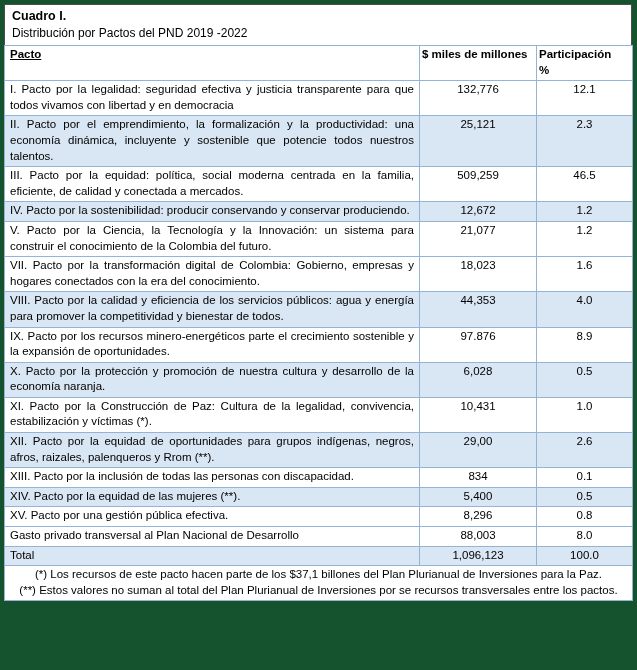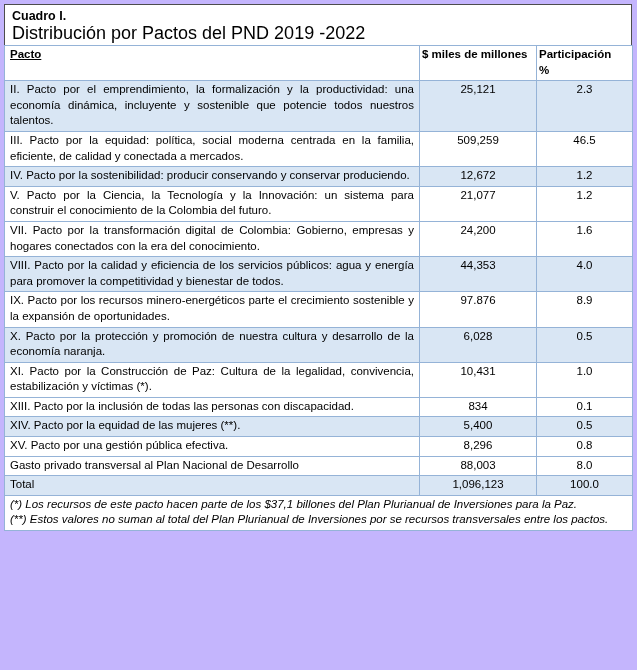--- a/index.html
+++ b/index.html
@@ -7,40 +7,40 @@
     padding: 0;
     background: #ffffff;
     font-family: "Liberation Sans", "DejaVu Sans", sans-serif;
     color: #000000;
   }
   .page {
     width: 637px;
     height: 670px;
     box-sizing: border-box;
     padding: 4px 12px 0 4px;
-    background: #c4b5fd;
+    background: #14532d;
   }
   .doc {
     width: 628px;
   }
   .title-box {
     box-sizing: border-box;
     width: 628px;
     border: 1px solid #4d4d4d;
     border-bottom: none;
     padding: 3px 7px 3px 7px;
     background: #ffffff;
   }
   .title-line1 {
     font-weight: bold;
     font-size: 12.5px;
     line-height: 17px;
   }
   .title-line2 {
-    font-size: 18px;
+    font-size: 12px;
     line-height: 17px;
   }
   table.pactos {
     width: 628px;
     box-sizing: border-box;
     border-collapse: collapse;
     table-layout: fixed;
   }
   table.pactos col.c-pacto { width: 415px; }
   table.pactos col.c-valor { width: 117px; }
@@ -77,22 +77,21 @@
     padding: 1px 2px 2px 2px;
   }
   tr.shaded td {
     background: #D9E6F4;
   }
   tr.plain td {
     background: #ffffff;
   }
   td.footnote-cell {
     background: #ffffff;
-    text-align: left;
-    font-style: italic;
+    text-align: center;
   }
 </style>
 </head>
 <body>
 
 <div class="page">
   <div class="doc">
 
     <div class="title-box">
       <div class="title-line1">Cuadro I.</div>
@@ -108,20 +107,25 @@
       <thead>
         <tr>
           <th class="h-pacto">Pacto</th>
           <th class="h-valor">$ miles de millones</th>
           <th class="h-part">Participación
 %</th>
         </tr>
       </thead>
       <tbody>
 
+      <tr class="plain">
+            <td class="cell-pacto">I. Pacto por la legalidad: seguridad efectiva y justicia transparente para que todos vivamos con libertad y en democracia</td>
+            <td class="cell-num">132,776</td>
+            <td class="cell-num">12.1</td>
+          </tr>
           <tr class="shaded">
             <td class="cell-pacto">II. Pacto por el emprendimiento, la formalización y la productividad: una economía dinámica, incluyente y sostenible que potencie todos nuestros talentos.</td>
             <td class="cell-num">25,121</td>
             <td class="cell-num">2.3</td>
           </tr>
           <tr class="plain">
             <td class="cell-pacto">III. Pacto por la equidad: política, social moderna centrada en la familia, eficiente, de calidad y conectada a mercados.</td>
             <td class="cell-num">509,259</td>
             <td class="cell-num">46.5</td>
           </tr>
@@ -130,21 +134,21 @@
             <td class="cell-num">12,672</td>
             <td class="cell-num">1.2</td>
           </tr>
           <tr class="plain">
             <td class="cell-pacto">V. Pacto por la Ciencia, la Tecnología y la Innovación: un sistema para construir el conocimiento de la Colombia del futuro.</td>
             <td class="cell-num">21,077</td>
             <td class="cell-num">1.2</td>
           </tr>
           <tr class="plain">
             <td class="cell-pacto">VII. Pacto por la transformación digital de Colombia: Gobierno, empresas y hogares conectados con la era del conocimiento.</td>
-            <td class="cell-num">24,200</td>
+            <td class="cell-num">18,023</td>
             <td class="cell-num">1.6</td>
           </tr>
           <tr class="shaded">
             <td class="cell-pacto">VIII. Pacto por la calidad y eficiencia de los servicios públicos: agua y energía para promover la competitividad y bienestar de todos.</td>
             <td class="cell-num">44,353</td>
             <td class="cell-num">4.0</td>
           </tr>
           <tr class="plain">
             <td class="cell-pacto">IX. Pacto por los recursos minero-energéticos parte el crecimiento sostenible y la expansión de oportunidades.</td>
             <td class="cell-num">97.876</td>
@@ -152,20 +156,25 @@
           </tr>
           <tr class="shaded">
             <td class="cell-pacto">X. Pacto por la protección y promoción de nuestra cultura y desarrollo de la economía naranja.</td>
             <td class="cell-num">6,028</td>
             <td class="cell-num">0.5</td>
           </tr>
           <tr class="plain">
             <td class="cell-pacto">XI. Pacto por la Construcción de Paz: Cultura de la legalidad, convivencia, estabilización y víctimas (*).</td>
             <td class="cell-num">10,431</td>
             <td class="cell-num">1.0</td>
+          </tr>
+          <tr class="shaded">
+            <td class="cell-pacto">XII. Pacto por la equidad de oportunidades para grupos indígenas, negros, afros, raizales, palenqueros y Rrom (**).</td>
+            <td class="cell-num">29,00</td>
+            <td class="cell-num">2.6</td>
           </tr>
           <tr class="plain">
             <td class="cell-pacto">XIII. Pacto por la inclusión de todas las personas con discapacidad.</td>
             <td class="cell-num">834</td>
             <td class="cell-num">0.1</td>
           </tr>
           <tr class="shaded">
             <td class="cell-pacto">XIV. Pacto por la equidad de las mujeres (**).</td>
             <td class="cell-num">5,400</td>
             <td class="cell-num">0.5</td>

